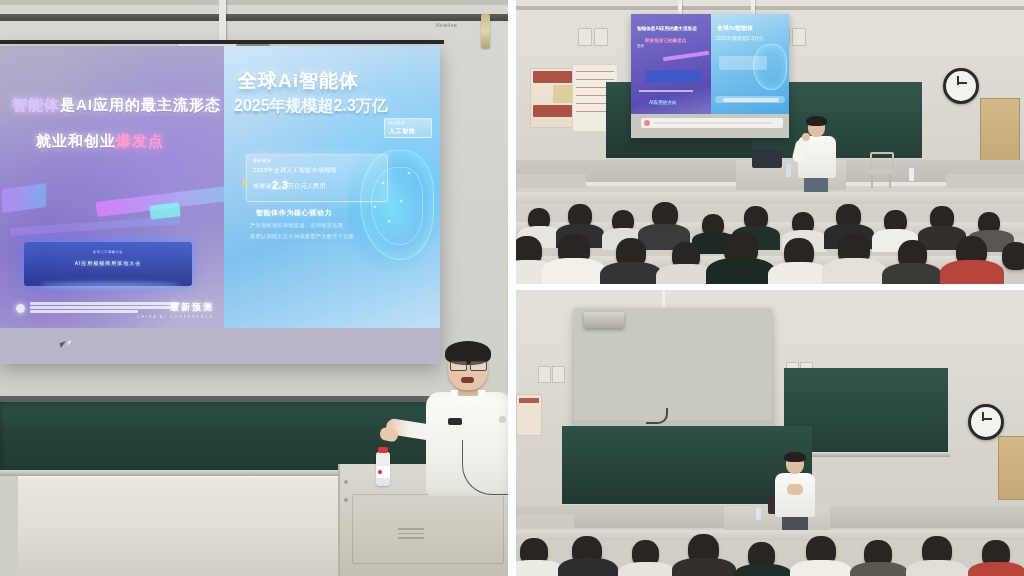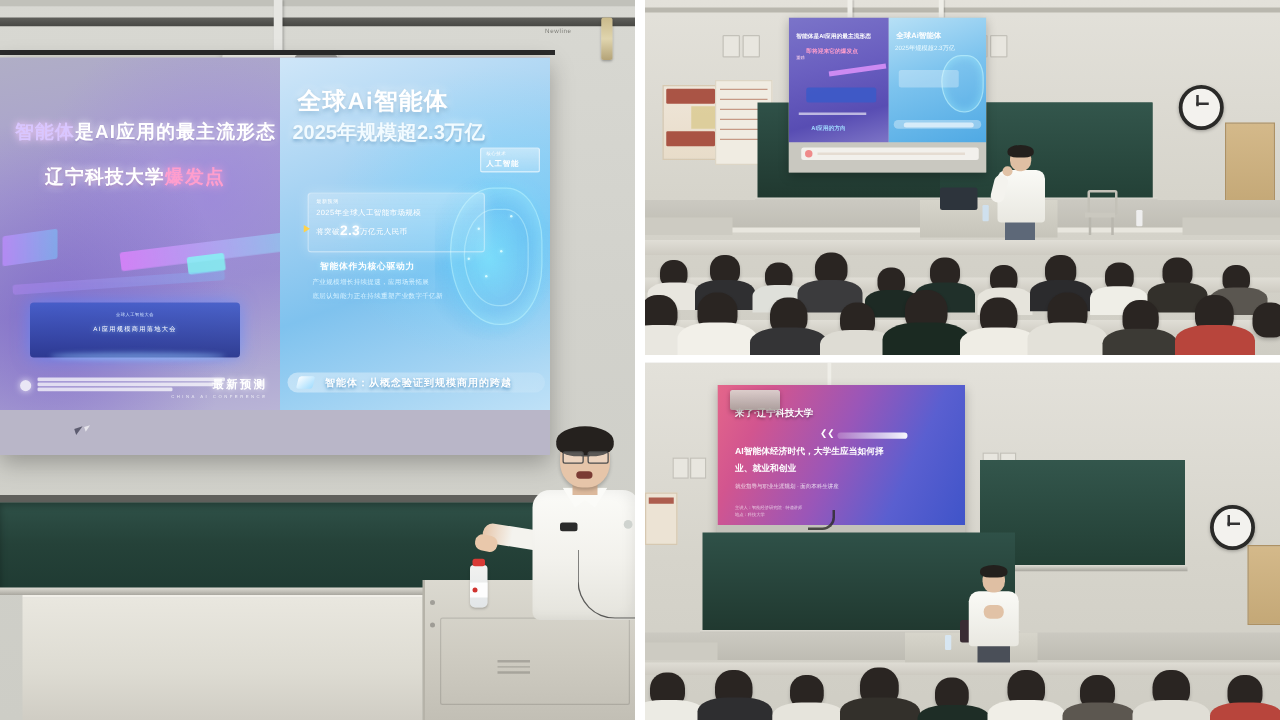--- a/index.html
+++ b/index.html
@@ -334,21 +334,21 @@
     <div class="hook"></div>
 
     <div class="screen-frame"></div>
     <div class="screen">
 
       <div class="slide-left">
         <div class="sl-t1">
           <span class="hl">智能体</span><span>是AI应用的最主流形态</span>
         </div>
         <div class="sl-t2">
-          <span>辽宁科技大学</span><span class="hl2">爆发点</span>
+          <span>就业和创业</span><span class="hl2">爆发点</span>
         </div>
         <div class="art-bar art-b1"></div>
         <div class="art-bar art-b2"></div>
         <div class="art-bar art-b3"></div>
         <div class="art-bar art-b4"></div>
         <div class="stage">
           <div class="cap">全球人工智能大会</div>
           <div class="big">AI应用规模商用落地大会</div>
         </div>
         <div class="stage-glow"></div>
@@ -381,24 +381,20 @@
         <div class="sr-t2">2025年规模超2.3万亿</div>
         <div class="sr-card">
           <div class="arrow"></div>
           <div class="tag">最新预测</div>
           <div class="l1">2025年全球人工智能市场规模</div>
           <div class="l2"><span>将突破</span><span class="num">2.3</span><span>万亿元人民币</span></div>
         </div>
         <div class="sr-h">智能体作为核心驱动力</div>
         <div class="sr-b r1">产业规模增长持续提速，应用场景拓展</div>
         <div class="sr-b r2">底层认知能力正在持续重塑产业数字千亿新</div>
-        <div class="sr-bottom">
-          <div class="ic"></div>
-          <div class="txt">智能体：从概念验证到规模商用的跨越</div>
-        </div>
       </div>
 
       <div class="cursor"></div>
 
     </div>
 
     <div class="board-top"></div>
     <div class="board"></div>
     <div class="board-rail"></div>
     <div class="desk"></div>
@@ -575,29 +571,20 @@
       </div>
     <div class="br-sw s1"></div>
     <div class="br-sw s2"></div>
     <div class="br-sw s3"></div>
     <div class="br-sw s4"></div>
 
     <div class="br-board2"></div>
     <div class="br-rail2"></div>
 
     <div class="br-screen">
-      <div class="br-slide">
-        <div class="chev"></div>
-        <div class="hdr">来了·辽宁科技大学</div>
-        <div class="line1">AI智能体经济时代，大学生应当如何择</div>
-        <div class="line2">业、就业和创业</div>
-        <div class="sub">就业指导与职业生涯规划 · 面向本科生讲座</div>
-        <div class="fo1">主讲人：智能经济研究院 · 特邀讲师</div>
-        <div class="fo2">地点：科技大学</div>
-      </div>
       <div class="br-low"></div>
     </div>
     <div class="br-proj"></div>
     <div class="br-cable"></div>
 
     <div class="br-board"></div>
     <div class="br-rail"></div>
 
     <div class="br-clock"></div>
     <div class="br-wood"></div>

